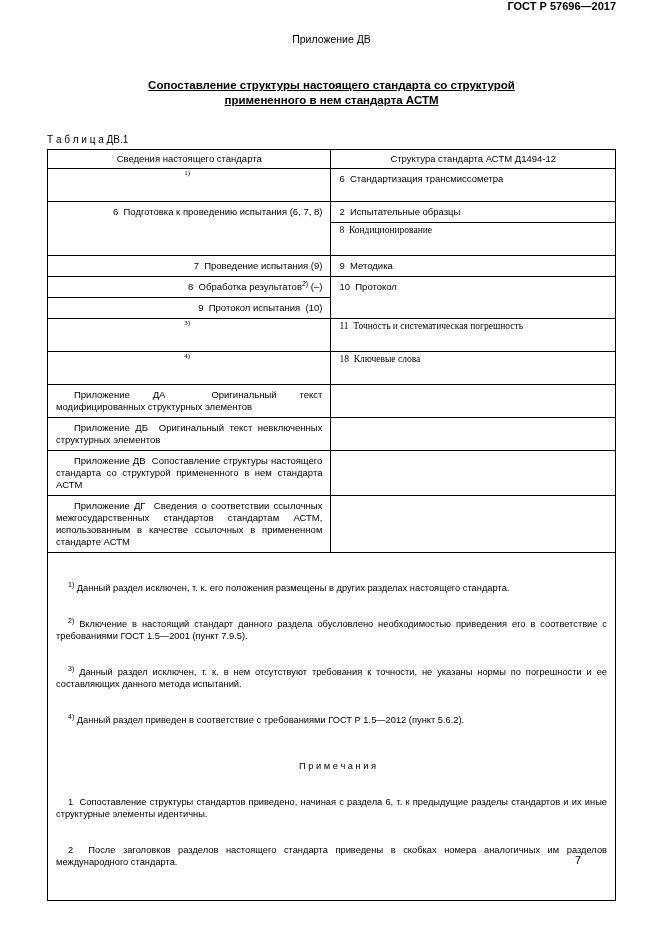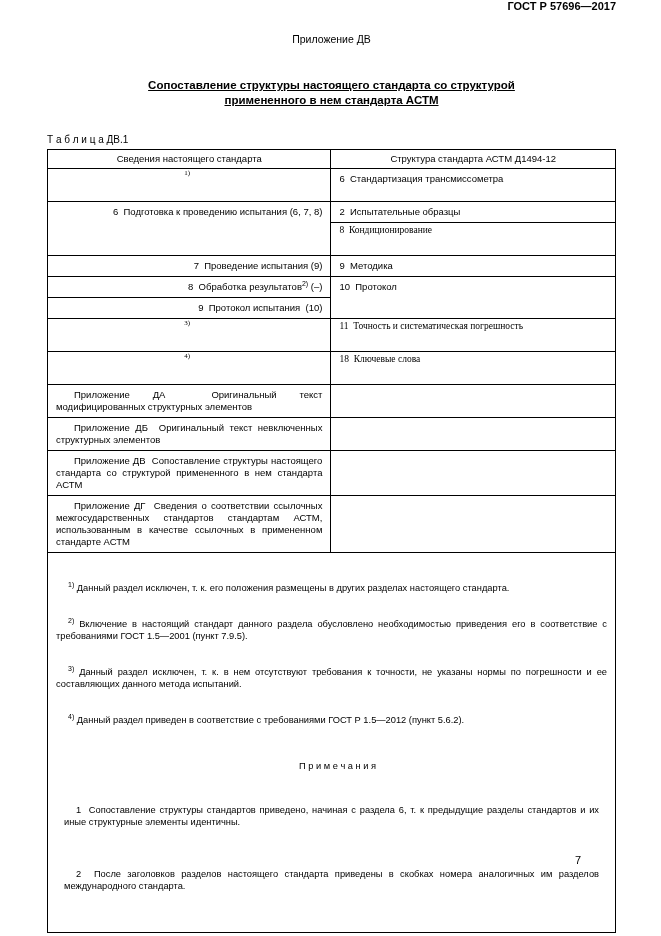--- a/index.html
+++ b/index.html
@@ -48,21 +48,21 @@
   .cmp td { padding: 4px 8px; text-align: left; }
   .cmp td.sec { padding-left: 20px; text-align: right; }
   .cmp td.center { text-align: center; padding-left: 4px; }
   .cmp td.tight { padding-top: 1px; padding-bottom: 19px; font-family: Liberation Serif, serif; }
   .cmp td.appx { text-indent: 18px; text-align: justify; }
   .cmp sup, .footcell sup { font-size: 7px; line-height: 0; }
 
   .footcell { padding: 5px 8px 8px 8px !important; font-size: 9.3px; line-height: 11.5px; }
   .fn { margin: 0; text-indent: 12px; text-align: justify; white-space: pre-wrap; }
   .notes-title { margin: 10px 0 0 0; text-indent: 12px; text-align: center; }
-  .note-item { margin: 8px; text-indent: 12px; text-align: justify; white-space: pre-wrap; }
+  .note-item { margin: 0; text-indent: 12px; text-align: justify; white-space: pre-wrap; }
 
   .page-num { position: absolute; right: 80px; bottom: 70px; font-size: 11px; }
 </style>
 </head>
 <body>
 
 <div class="page">
   <div class="content">
 
     <div class="doc-header">ГОСТ Р 57696—2017</div>

